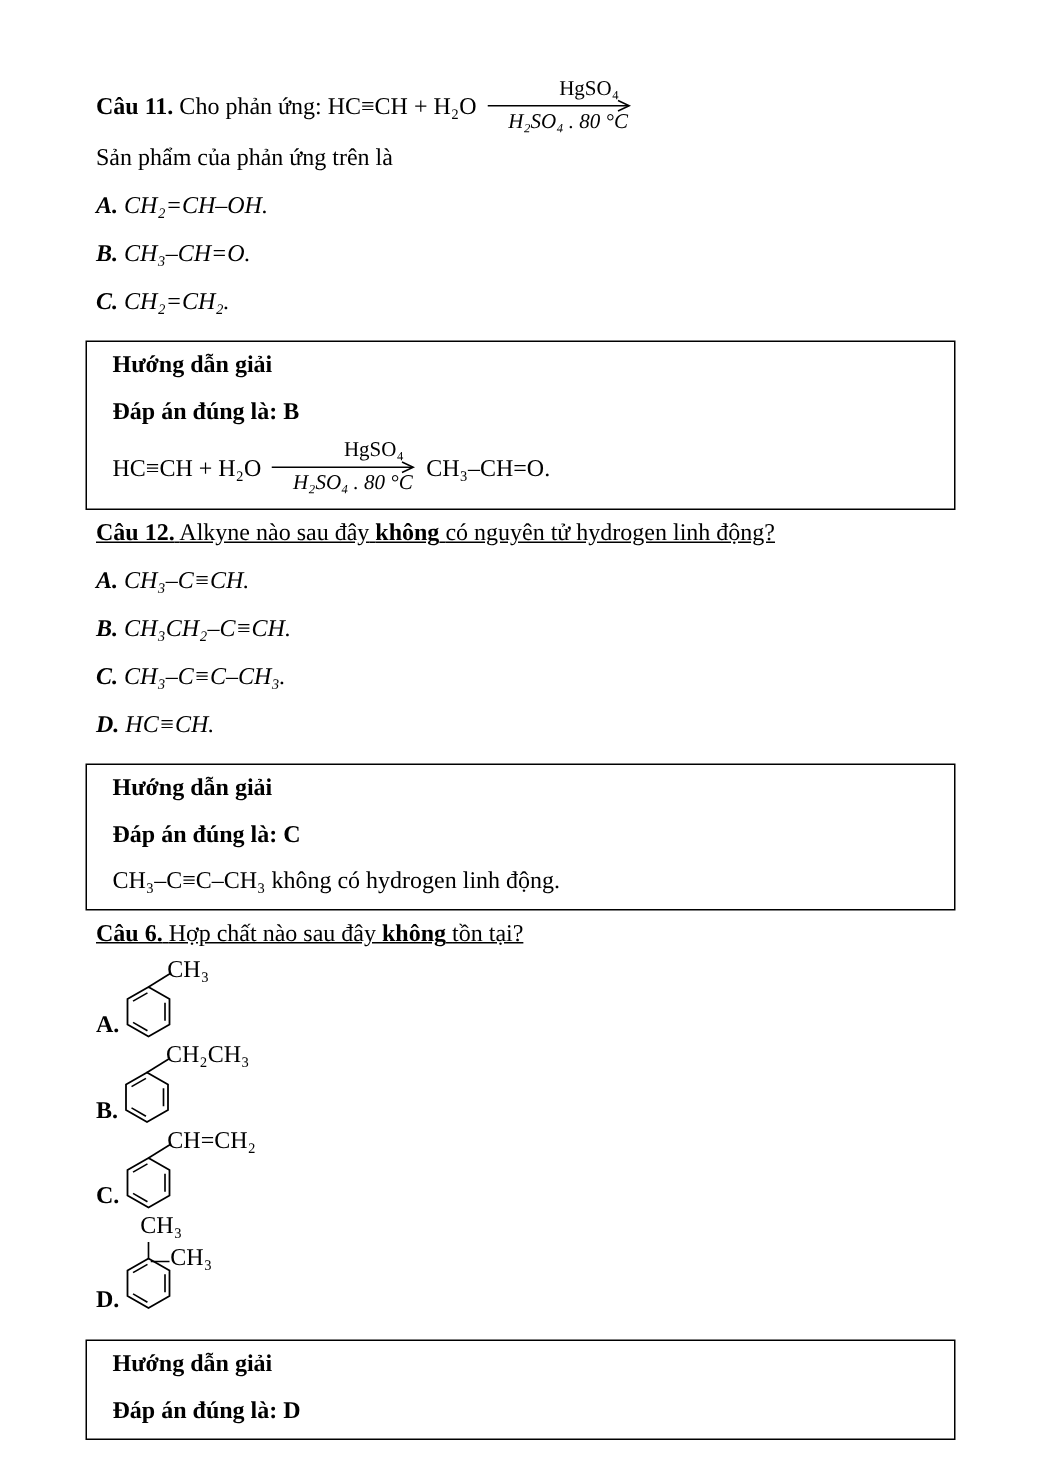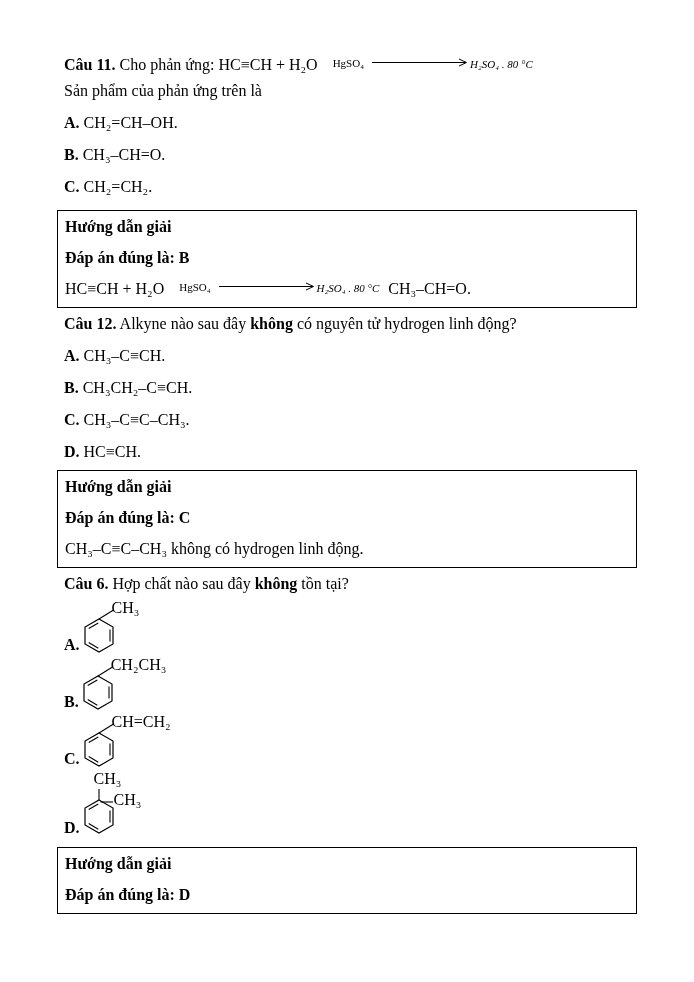--- a/index.html
+++ b/index.html
@@ -6,43 +6,43 @@
   body {
     width: 694px; height: 982px;
     font-family: "Liberation Serif", "DejaVu Serif", serif;
     font-size: 16px; color: #000;
     overflow: hidden;
   }
   .page { padding: 56px 57px 0 57px; }
   .line { margin: 0 0 14px 7px; line-height: 18px; }
   .qhead { margin-bottom: 8px; }
   b, .bold { font-weight: bold; }
-  .opt { margin: 10px 0 14px 7px; line-height: 18px; }
+  .opt { margin: 10px 0 14px 7px; line-height: 18px; font-style: italic; }
   .opt .letter { font-weight: bold; margin-right: 4px; }
 
   
   .rxn {
-    display: inline-flex; flex-direction: row; align-items: flex-start;
+    display: inline-flex; flex-direction: column; align-items: flex-end;
     vertical-align: middle; margin: 0 3px; position: relative; top: -2px;
-    font-size: 11px; line-height: 11px;
+    font-size: 14px; line-height: 11px;
   }
   .rxn .above { padding: 0 8px 1px 8px; }
   .rxn .below { padding: 1px 2px 0 2px; font-style: italic; }
   .rxn svg { display: block; }
 
   
   .sol-box {
     border: 1.5px solid #000;
-    padding: 7px 10px 4px 7px;
-    margin: 0 0 7px 0;
+    padding: 7px 10px 4px 17px;
+    margin: 16px 0 7px 0;
   }
   .sol-box .sline { margin: 0 0 13px 0; line-height: 18px; }
   .sol-box .sline:last-child { margin-bottom: 5px; }
 
-  .qgap { margin-top: 0; }
+  .qgap { margin-top: 0; text-decoration: underline; }
 
   
   .q13-row { display: flex; align-items: flex-end; margin: 2px 0 5px 7px; }
   .q13-row .letter { font-weight: bold; line-height: 18px; margin: 0 2px 1px 0; }
   .struct { position: relative; width: 140px; }
   .struct.abc { height: 52px; }
   .struct.gem { height: 64px; }
   .struct svg { position: absolute; left: 0; top: 2px; }
   .sub-label { position: absolute; white-space: nowrap; font-size: 16px; line-height: 17px; }
   .struct.abc .sub-label { left: 30px; top: -4px; }

